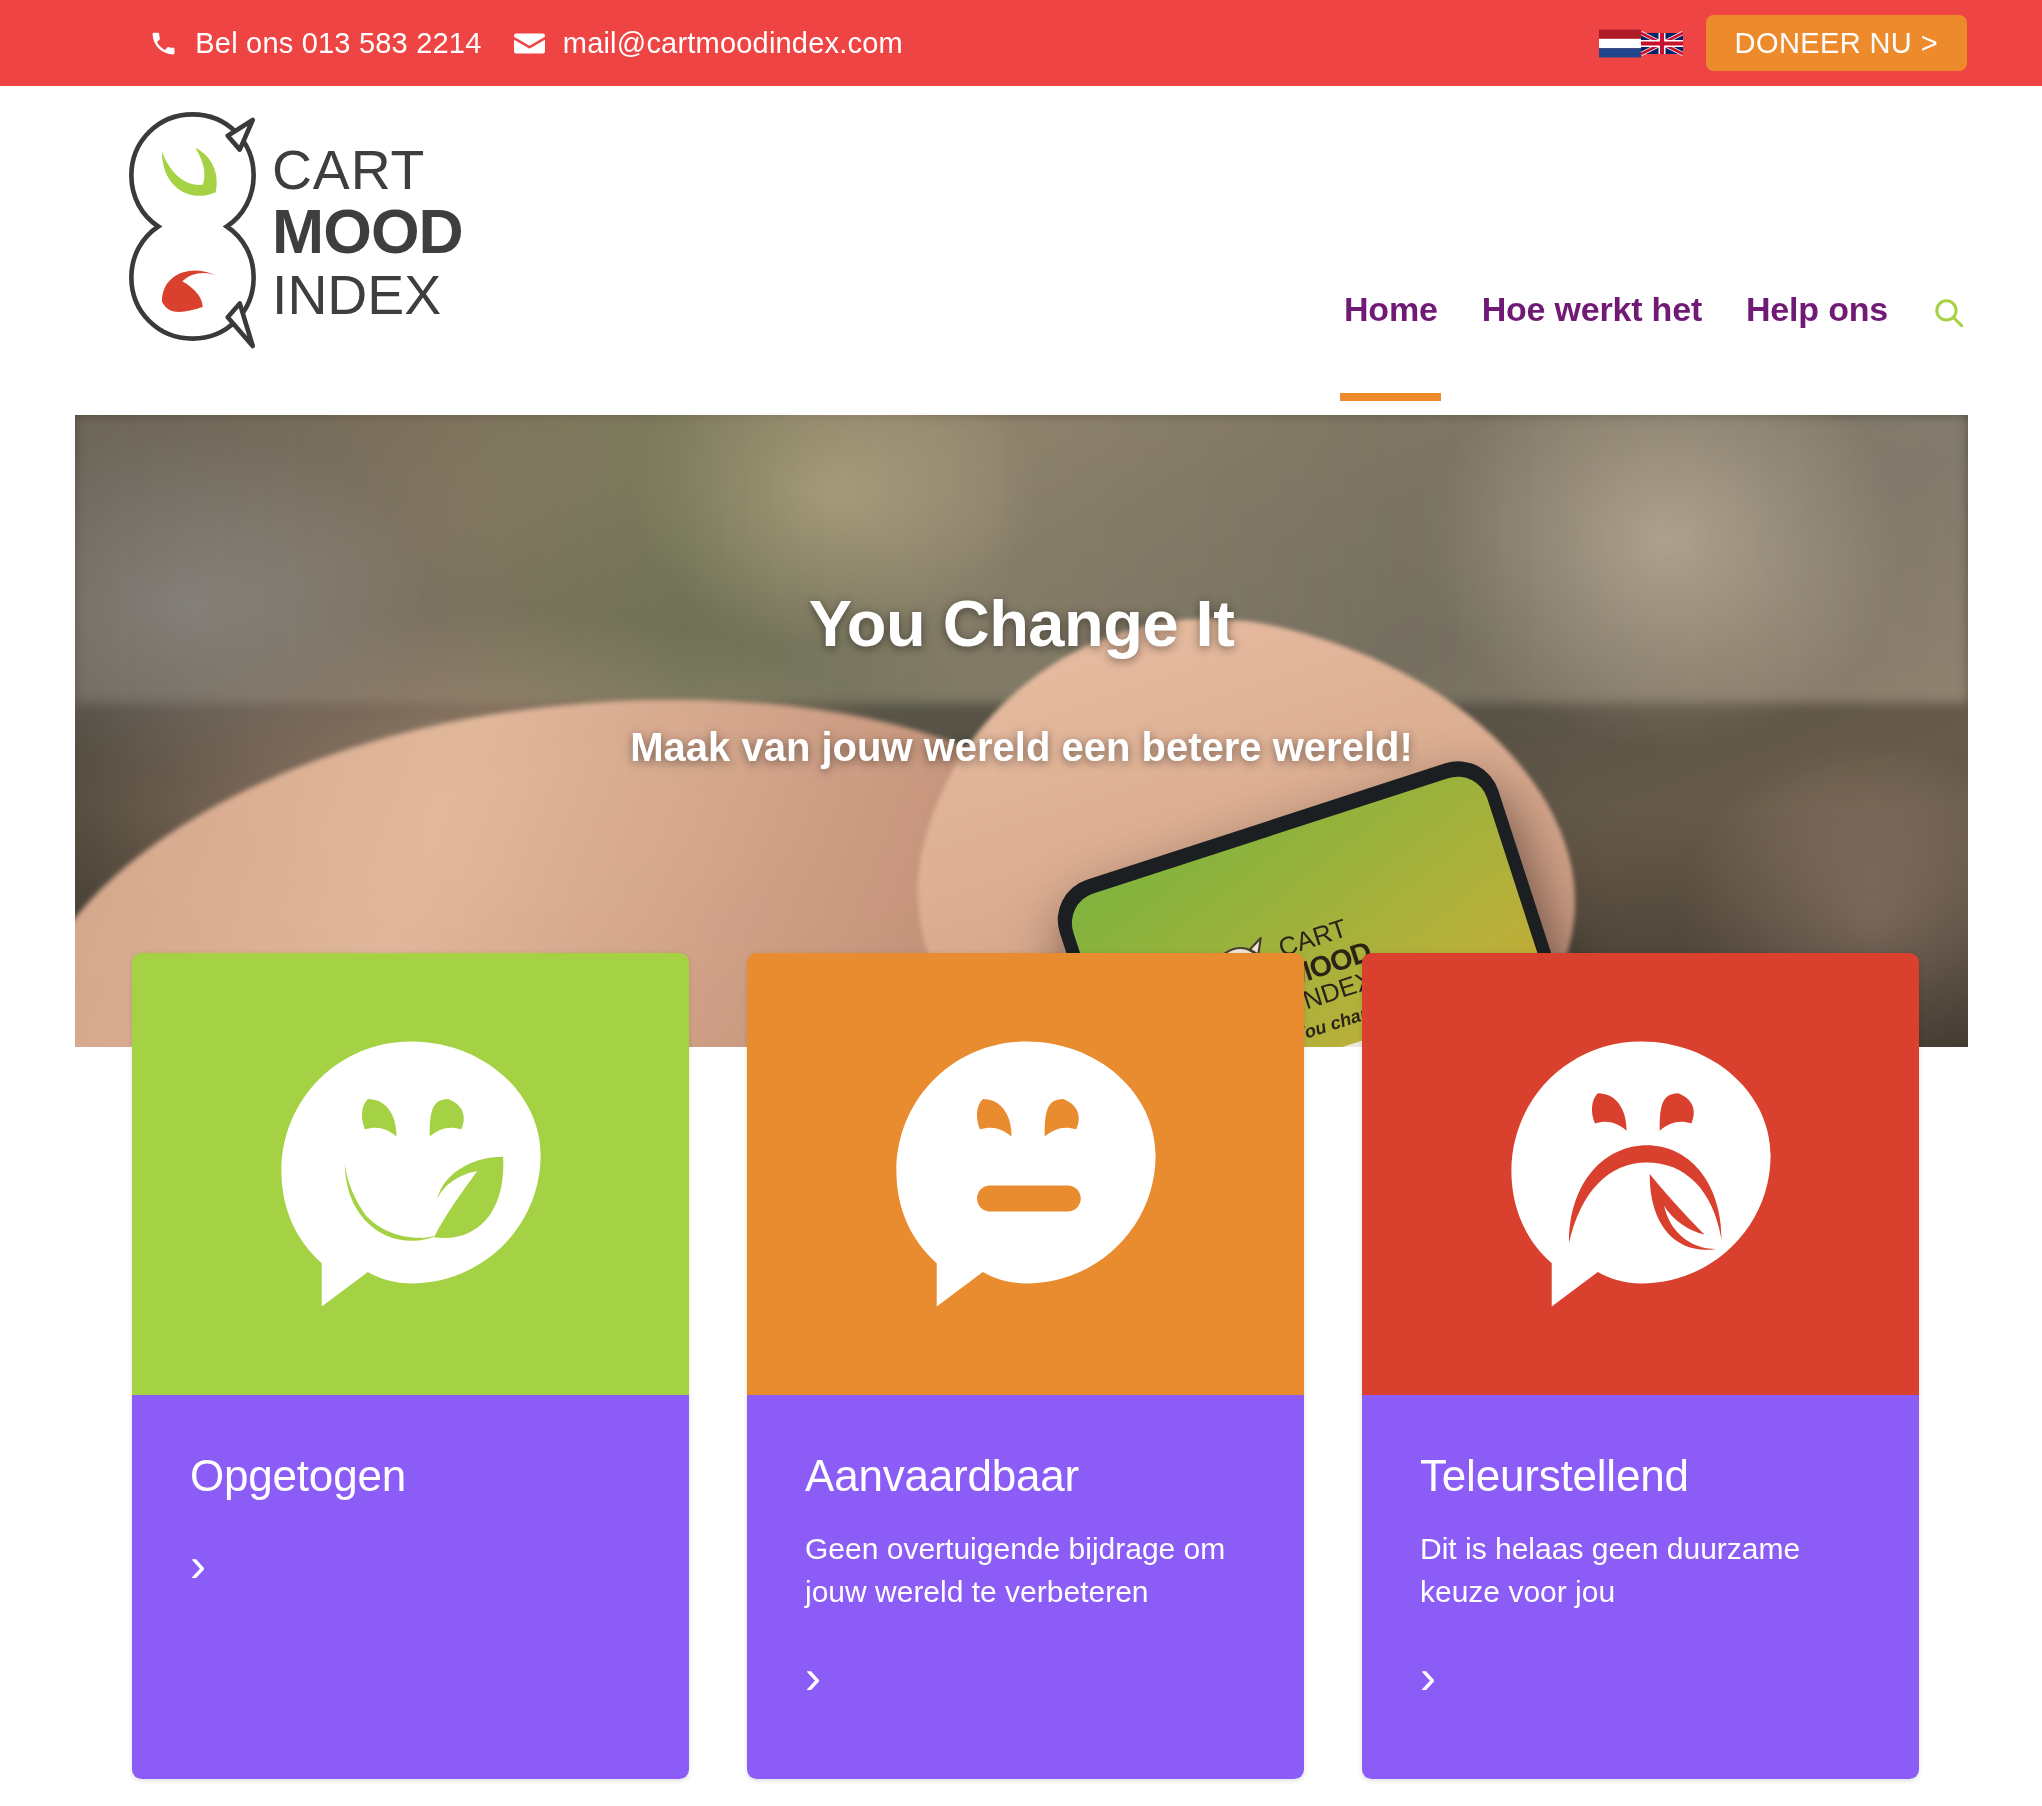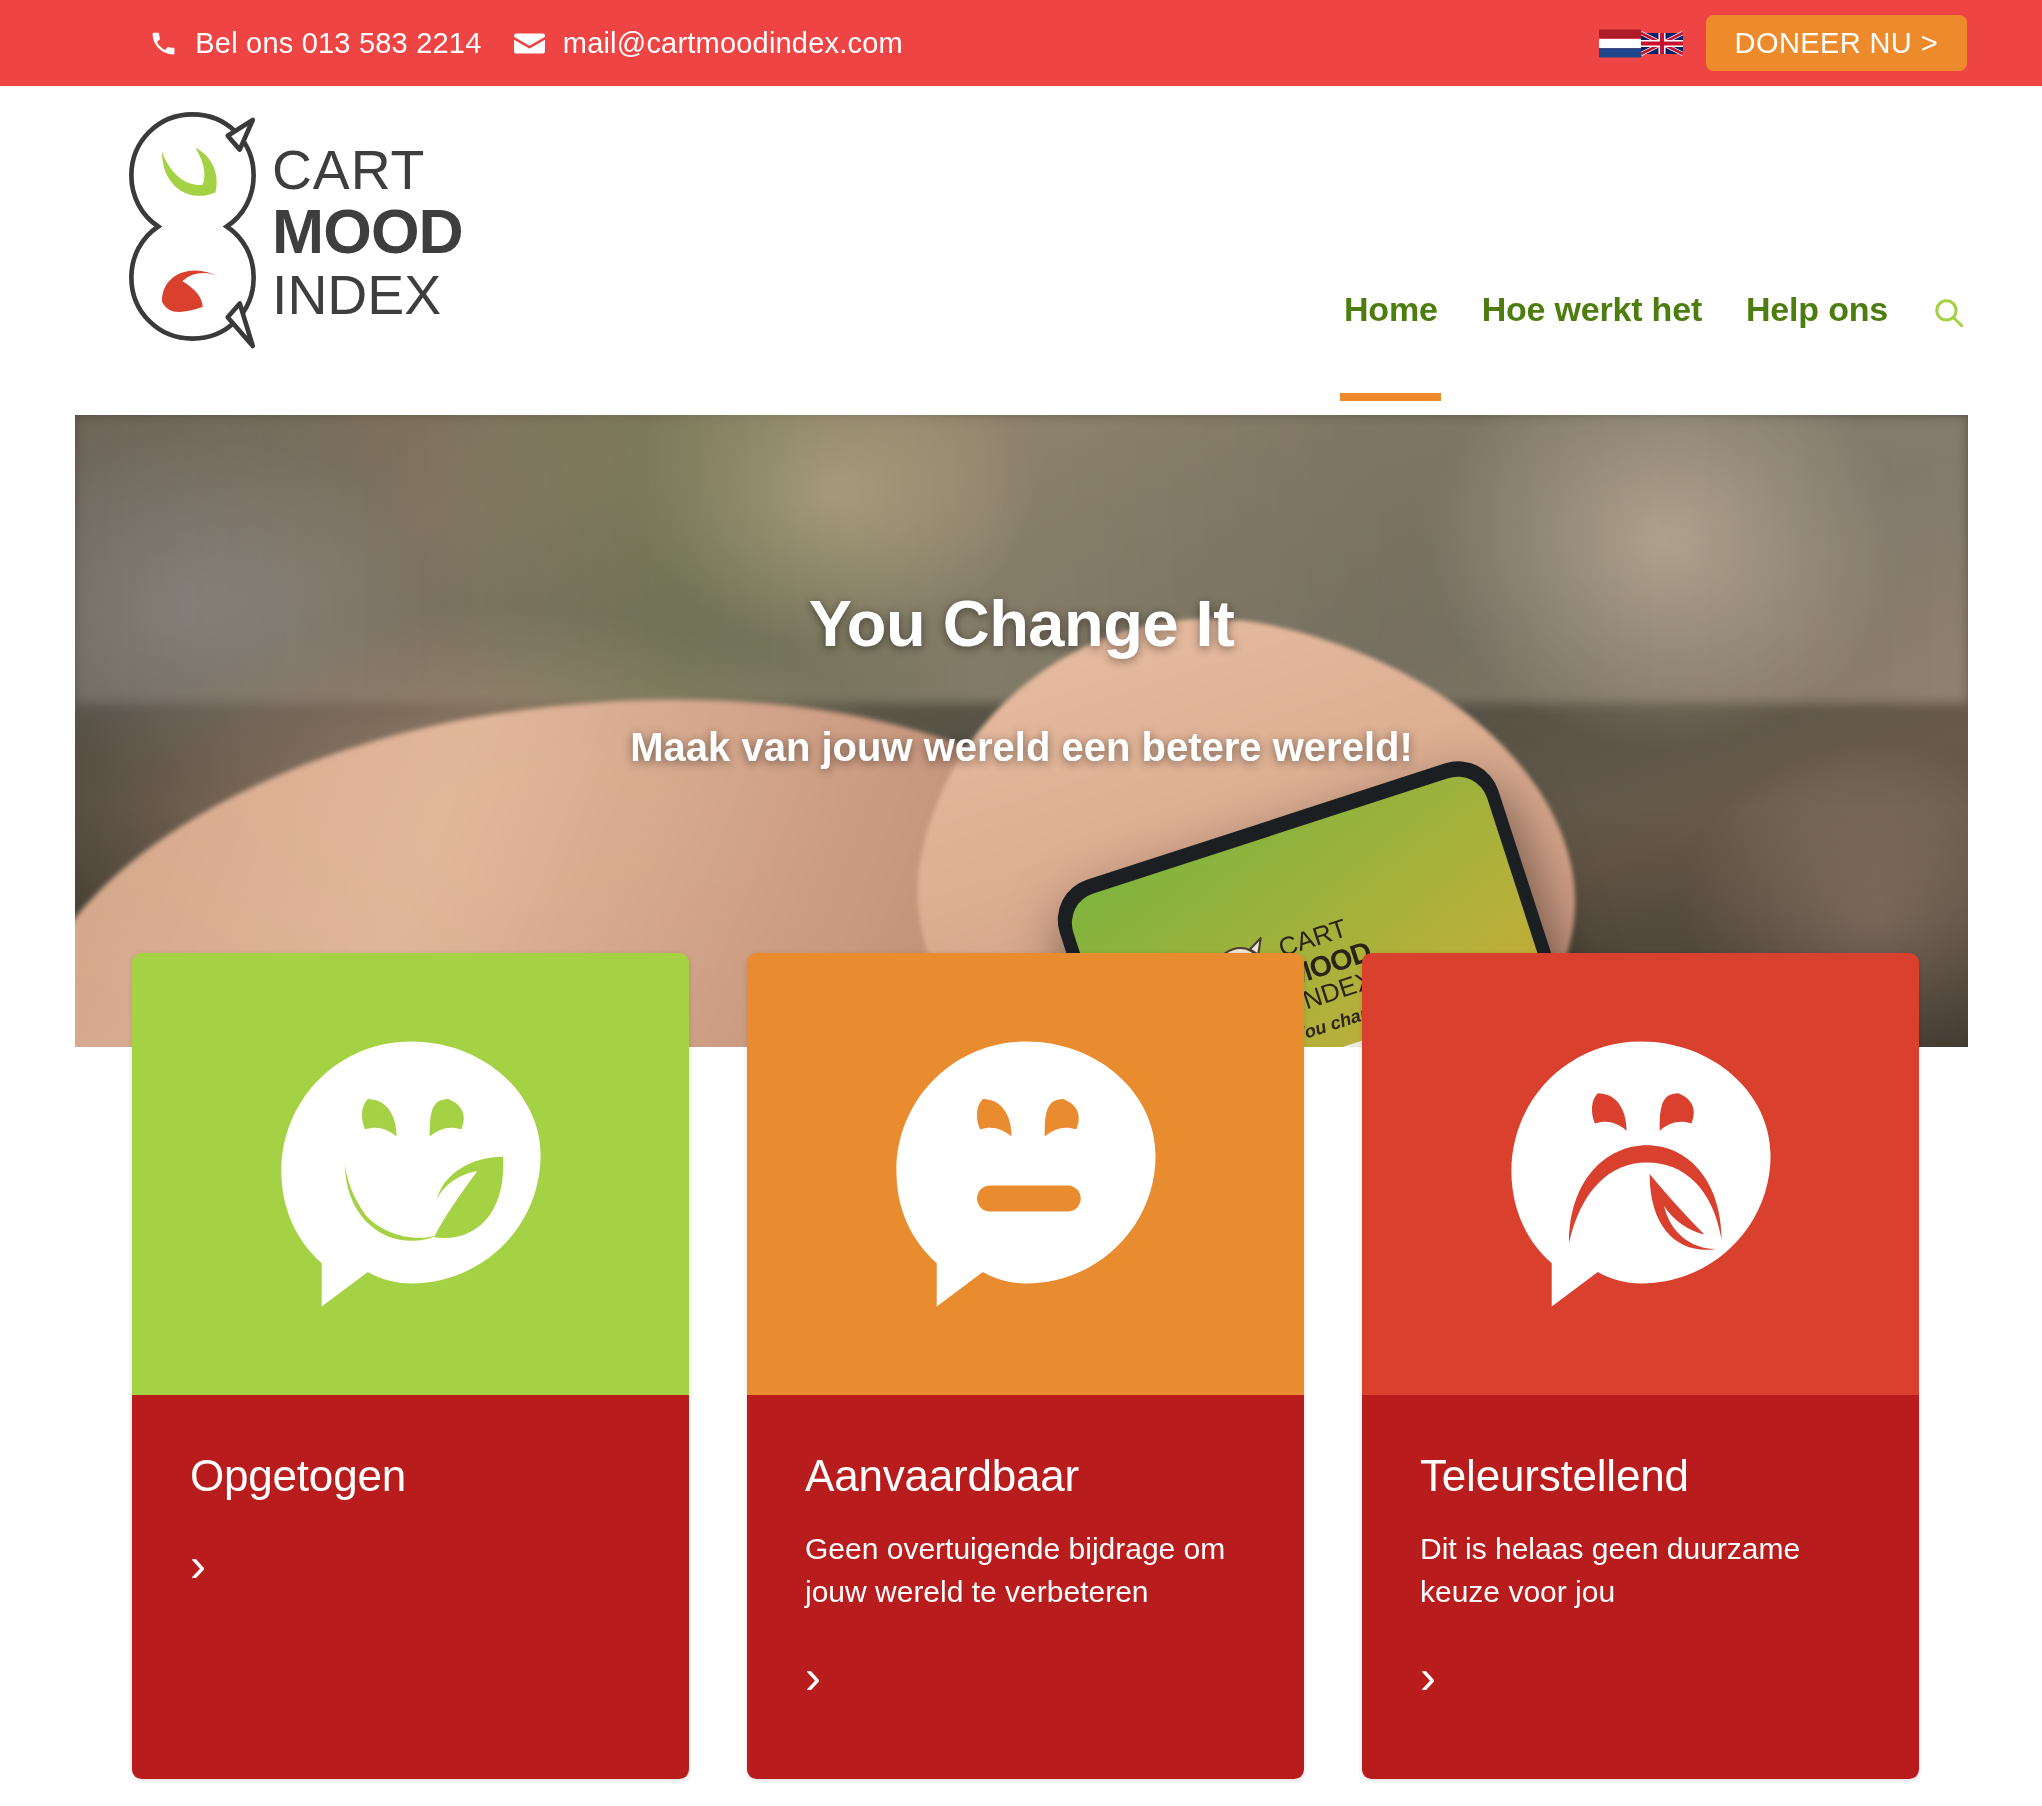--- a/index.html
+++ b/index.html
@@ -91,21 +91,21 @@
     position: absolute;
     right: 77px;
     top: 204px;
     display: flex;
     align-items: flex-end;
     gap: 44px;
   }
   .nav-item {
     font-size: 34px;
     font-weight: bold;
-    color: #4d7c0f;
+    color: #701a75;
     letter-spacing: -0.2px;
     padding-bottom: 11.5px;
     cursor: pointer;
     white-space: nowrap;
     position: relative;
   }
   .nav-item.active::after {
     content: "";
     position: absolute;
     left: -3.8px;
@@ -278,21 +278,21 @@
     cursor: pointer;
   }
   .card-top {
     height: 442px;
     display: flex;
     align-items: center;
     justify-content: center;
   }
   .card-top svg { display: block; width: 288px; height: 288px; }
   .card-body {
-    background: #b91c1c;
+    background: #8b5cf6;
     padding: 56px 58px 71px 58px;
     min-height: 384px;
   }
   .card-title {
     color: #ffffff;
     font-size: 44px;
     letter-spacing: -0.2px;
     margin-bottom: 27px;
   }
   .card-desc {

